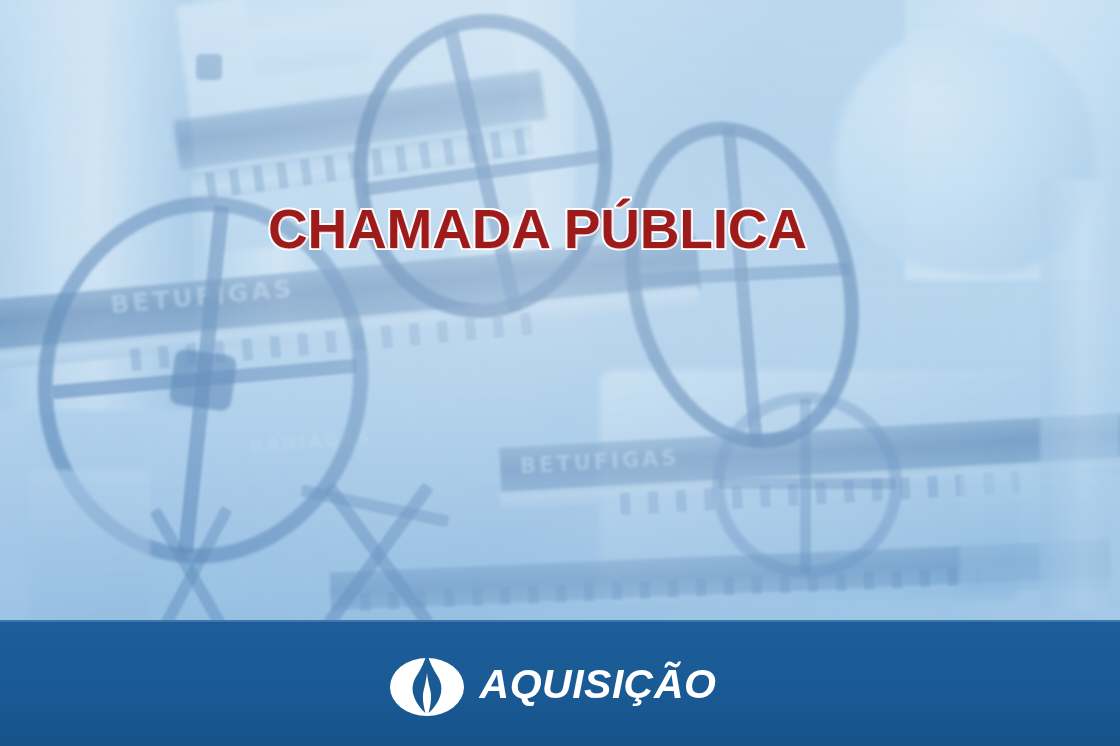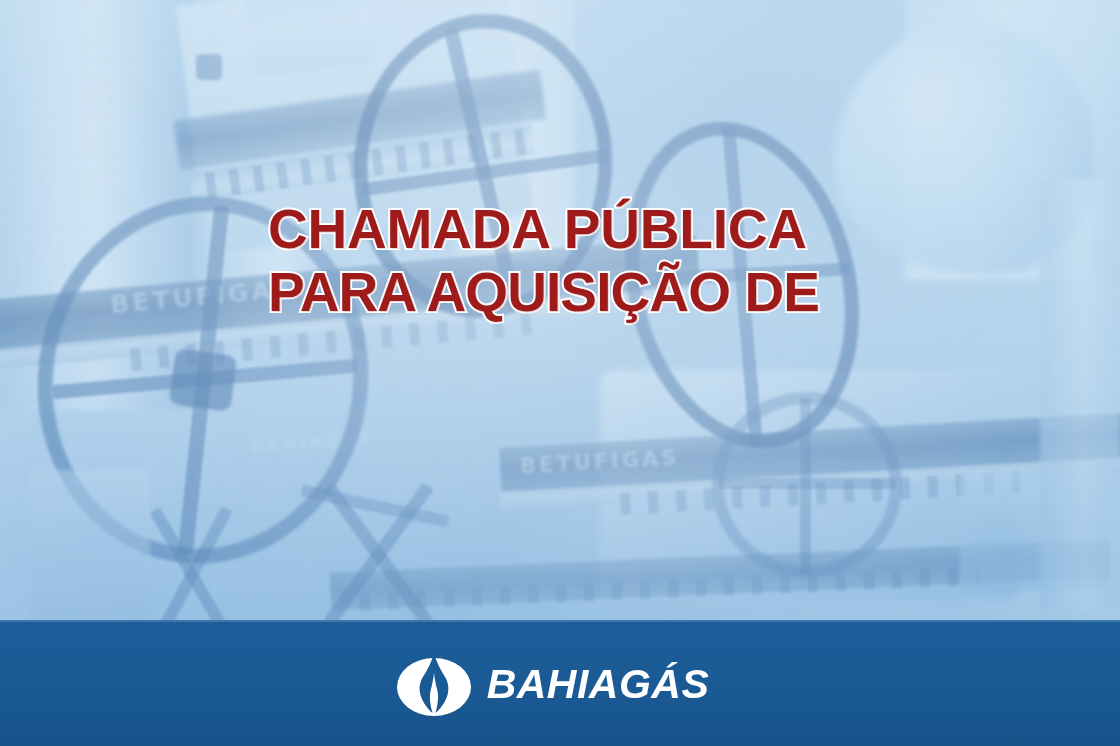--- a/index.html
+++ b/index.html
@@ -341,21 +341,20 @@
     <div class="blk blk-2"></div>
     <div class="blk blk-3"></div>
 
     <div class="photo-wash"></div>
     <div class="tint"></div>
     <div class="tint-2"></div>
   </div>
 
   <div class="headline">
     <span class="hl-line hl-1">CHAMADA PÚBLICA</span>
-    <span class="hl-line hl-2">PARA AQUISIÇÃO DE</span>
   </div>
 
   <div class="footer">
     <div class="footer-top-edge"></div>
 
     <div class="logo">
 
       <svg class="logo-mark" viewBox="0 0 78 66" aria-hidden="true">
 
         <defs>
@@ -371,17 +370,17 @@
                      C 39.7 29, 40.8 34.5, 42 39
                      C 44 46, 43 54, 40.5 63
                      C 45 59, 50 53, 52.5 45
                      C 54.5 38, 53 31.5, 49.5 26
                      C 45 19, 41.5 12, 39 3 Z" fill="#000"></path>
           </mask>
         </defs>
         <ellipse cx="39" cy="37" rx="37" ry="29" fill="#ffffff" mask="url(#flameMask)"></ellipse>
       </svg>
 
-      <span class="logo-word">BAHIAGÁS</span>
+      <span class="logo-word">AQUISIÇÃO</span>
     </div>
   </div>
 
 </div>
 
 </body></html>

